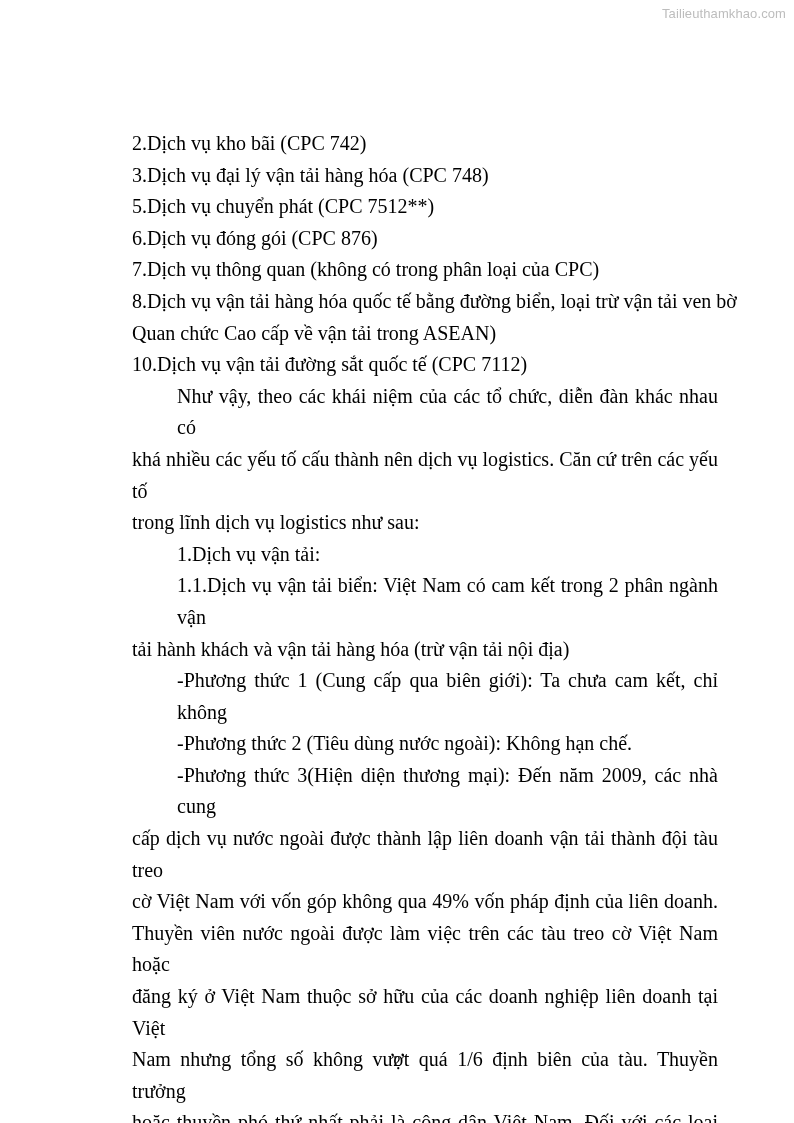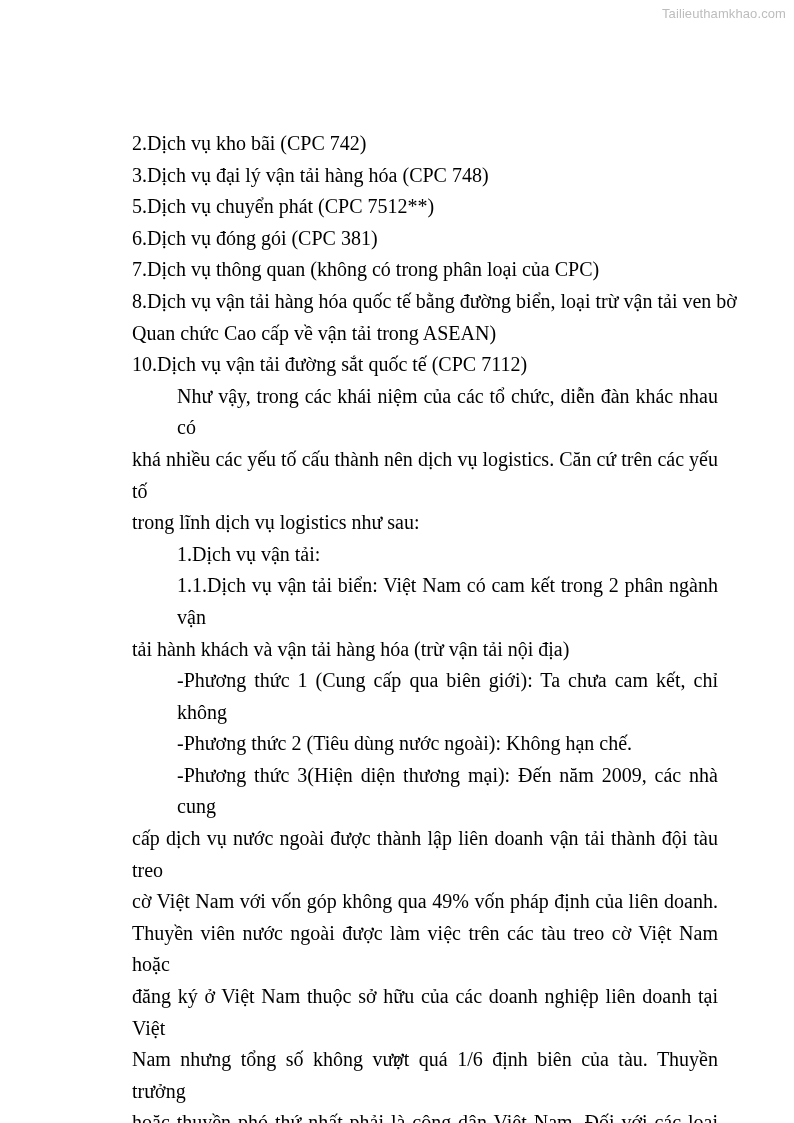--- a/index.html
+++ b/index.html
@@ -27,27 +27,27 @@
   </style>
 </head>
 <body>
 
 <div class="watermark">Tailieuthamkhao.com</div>
 
 <div class="page">
   <span class="line">2.Dịch vụ kho bãi (CPC 742)</span>
   <span class="line">3.Dịch vụ đại lý vận tải hàng hóa (CPC 748)</span>
   <span class="line">5.Dịch vụ chuyển phát (CPC 7512**)</span>
-  <span class="line">6.Dịch vụ đóng gói (CPC 381)</span>
+  <span class="line">6.Dịch vụ đóng gói (CPC 876)</span>
   <span class="line">7.Dịch vụ thông quan (không có trong phân loại của CPC)</span>
   <span class="line">8.Dịch vụ vận tải hàng hóa quốc tế bằng đường biển, loại trừ vận tải ven bờ</span>
   <span class="line">Quan chức Cao cấp về vận tải trong ASEAN)</span>
   <span class="line">10.Dịch vụ vận tải đường sắt quốc tế (CPC 7112)</span>
 
-  <span class="line just ind">Như vậy, trong các khái niệm của các tổ chức, diễn đàn khác nhau có</span>
+  <span class="line just ind">Như vậy, theo các khái niệm của các tổ chức, diễn đàn khác nhau có</span>
   <span class="line just">khá nhiều các yếu tố cấu thành nên dịch vụ logistics. Căn cứ trên các yếu tố</span>
   <span class="line">trong lĩnh dịch vụ logistics như sau:</span>
 
   <span class="line ind">1.Dịch vụ vận tải:</span>
 
   <span class="line just ind">1.1.Dịch vụ vận tải biển: Việt Nam có cam kết trong 2 phân ngành vận</span>
   <span class="line">tải hành khách và vận tải hàng hóa (trừ vận tải nội địa)</span>
 
   <span class="line just ind">-Phương thức 1 (Cung cấp qua biên giới): Ta chưa cam kết, chỉ không</span>
 

